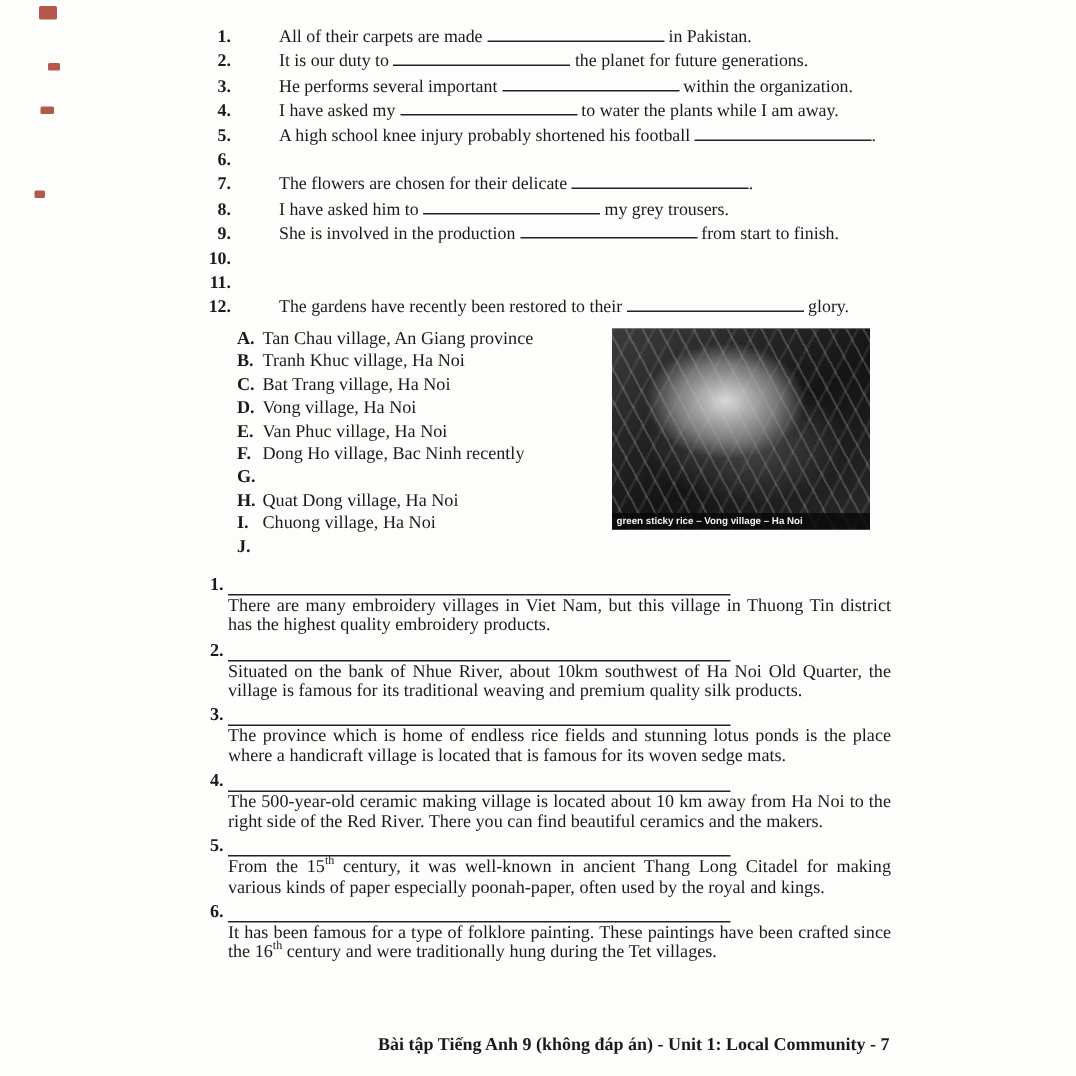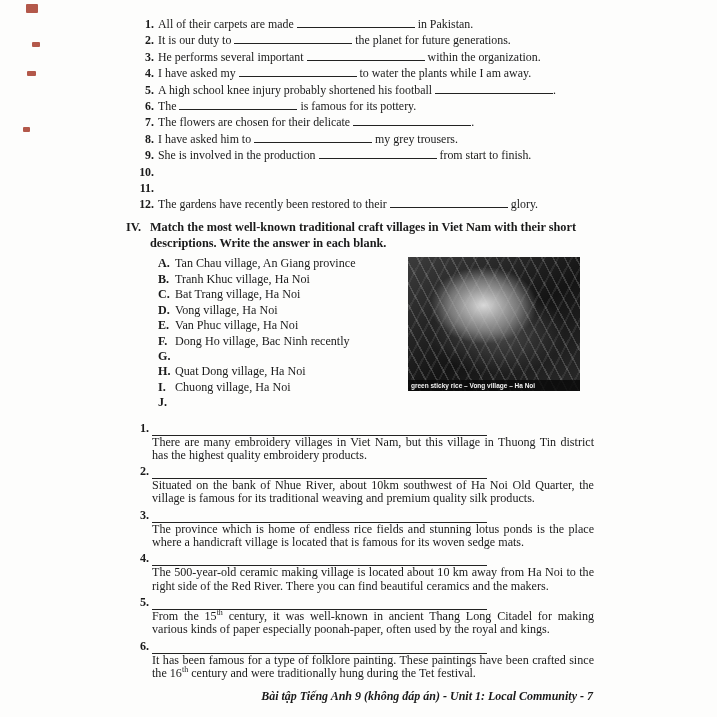--- a/index.html
+++ b/index.html
@@ -6,21 +6,21 @@
   .page{
     position:relative; width:717px; height:717px; overflow:hidden;
     background:#fdfdfc; color:#1a1a1a;
     font-family:"Liberation Serif","DejaVu Serif",serif;
   }
   .content{position:absolute; left:138px; top:16px; width:456px;}
 
   
   .fill-item{display:flex; font-size:11.9px; line-height:16.4px;}
   .fill-item .num{flex:0 0 16px; min-width:16px; text-align:right; font-weight:700; padding-right:4px;}
-  .fill-item .txt{white-space:nowrap;}
+  .fill-item .txt{white-space:nowrap;margin-left:28px;}
   .blank{display:inline-block; width:118px; height:10px; border-bottom:1px solid #222; vertical-align:baseline;}
 
   
   .sec-head{display:flex; font-weight:700; font-size:12.3px; line-height:15.8px; margin-top:7px; margin-left:-12px;}
   .sec-num{flex:0 0 24px;}
   .sec-title{flex:1;}
 
   
   .match-body{position:relative; margin-top:5px; min-height:152px;}
   .options{width:340px; padding-left:20px; box-sizing:border-box;}
@@ -48,21 +48,21 @@
   
   .questions{margin-top:11px;}
   .q{margin-bottom:3px;}
   .q-head{display:flex; align-items:flex-end; height:14px;}
   .q-num{font-weight:700; font-size:12.1px; padding:0 3px 0 2px;}
   .q-line{flex:0 0 335px; height:11px; border-bottom:1.2px solid #222;}
   .q-desc{font-size:12.1px; line-height:13.3px; text-align:justify; padding-left:14px;}
   .q-desc sup{font-size:8px; line-height:0; vertical-align:super;}
 
   
-  .footer{position:absolute; right:124px; bottom:13px; font-size:12px; font-weight:700; font-style:italic;}
+  .footer{position:absolute; right:124px; bottom:13px; font-size:12px; font-weight:700; }
 
   
   .mark{position:absolute; background:#a63b2a; opacity:0.85; border-radius:1px;}
   .m1{left:26px; top:4px;  width:12px; height:9px;}
   .m2{left:32px; top:42px; width:8px;  height:5px;}
   .m3{left:27px; top:71px; width:9px;  height:5px;}
   .m4{left:23px; top:127px;width:7px;  height:5px;}
 </style>
 </head>
 <body>
@@ -92,21 +92,20 @@
       <div class="fill-item">
           <span class="num">4.</span>
           <span class="txt"><span>I have asked my </span><span class="blank"></span><span> to water the plants while I am away.</span></span>
         </div>
       <div class="fill-item">
           <span class="num">5.</span>
           <span class="txt"><span>A high school knee injury probably shortened his football </span><span class="blank"></span><span>.</span></span>
         </div>
       <div class="fill-item">
           <span class="num">6.</span>
-          <span class="txt"><span>The </span><span class="blank"></span><span> is famous for its pottery.</span></span>
         </div>
       <div class="fill-item">
           <span class="num">7.</span>
           <span class="txt"><span>The flowers are chosen for their delicate </span><span class="blank"></span><span>.</span></span>
         </div>
       <div class="fill-item">
           <span class="num">8.</span>
           <span class="txt"><span>I have asked him to </span><span class="blank"></span><span> my grey trousers.</span></span>
         </div>
       <div class="fill-item">
@@ -118,24 +117,20 @@
         </div>
       <div class="fill-item">
           <span class="num">11.</span>
         </div>
       <div class="fill-item">
           <span class="num">12.</span>
           <span class="txt"><span>The gardens have recently been restored to their </span><span class="blank"></span><span> glory.</span></span>
         </div>
     </div>
 
-    <div class="sec-head">
-      <span class="sec-num">IV.</span>
-      <span class="sec-title">Match the most well-known traditional craft villages in Viet Nam with their short descriptions. Write the answer in each blank.</span>
-    </div>
 
     <div class="match-body">
       <div class="options">
         <div class="opt">
             <span class="letter">A.</span>
             <span>Tan Chau village, An Giang province</span>
           </div>
         <div class="opt">
             <span class="letter">B.</span>
             <span>Tranh Khuc village, Ha Noi</span>
@@ -212,20 +207,20 @@
             <span class="q-num">5.</span>
             <span class="q-line"></span>
           </div>
         <div class="q-desc"><span>From the 15</span><sup>th</sup><span> century, it was well-known in ancient Thang Long Citadel for making various kinds of paper especially poonah-paper, often used by the royal and kings.</span></div>
       </div>
       <div class="q">
         <div class="q-head">
             <span class="q-num">6.</span>
             <span class="q-line"></span>
           </div>
-        <div class="q-desc"><span>It has been famous for a type of folklore painting. These paintings have been crafted since the 16</span><sup>th</sup><span> century and were traditionally hung during the Tet festival.</span></div>
+        <div class="q-desc"><span>It has been famous for a type of folklore painting. These paintings have been crafted since the 16</span><sup>th</sup><span> century and were traditionally hung during the Tet villages.</span></div>
       </div>
     </div>
 
   </div>
 
   <div class="footer">Bài tập Tiếng Anh 9 (không đáp án) - Unit 1: Local Community - 7</div>
 </div>
 
 </body></html>

